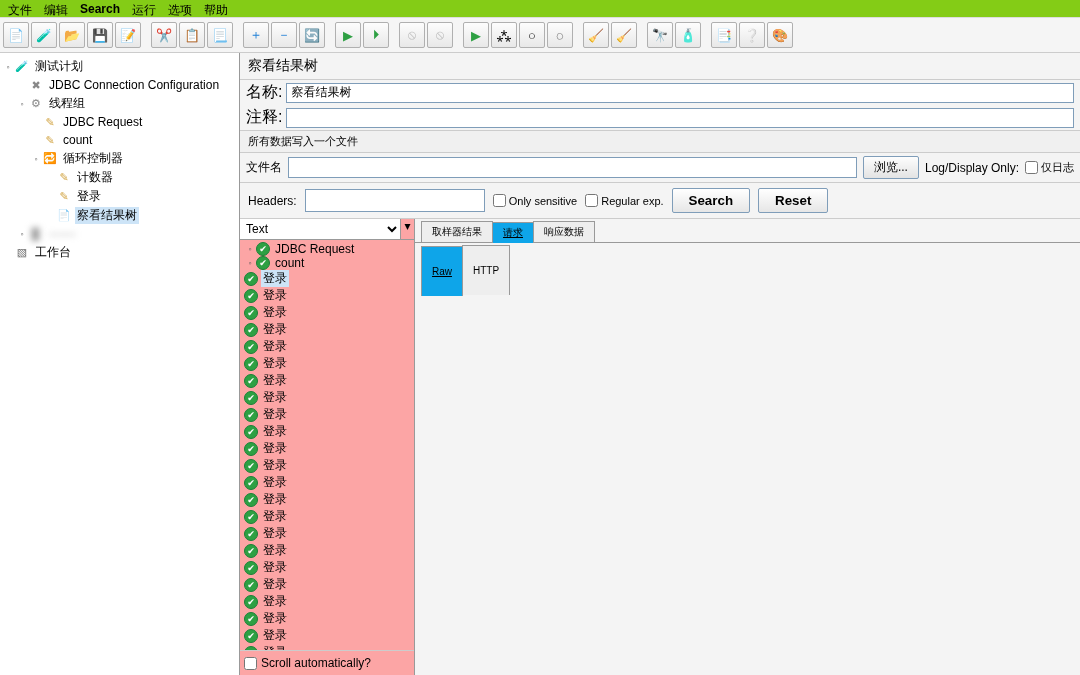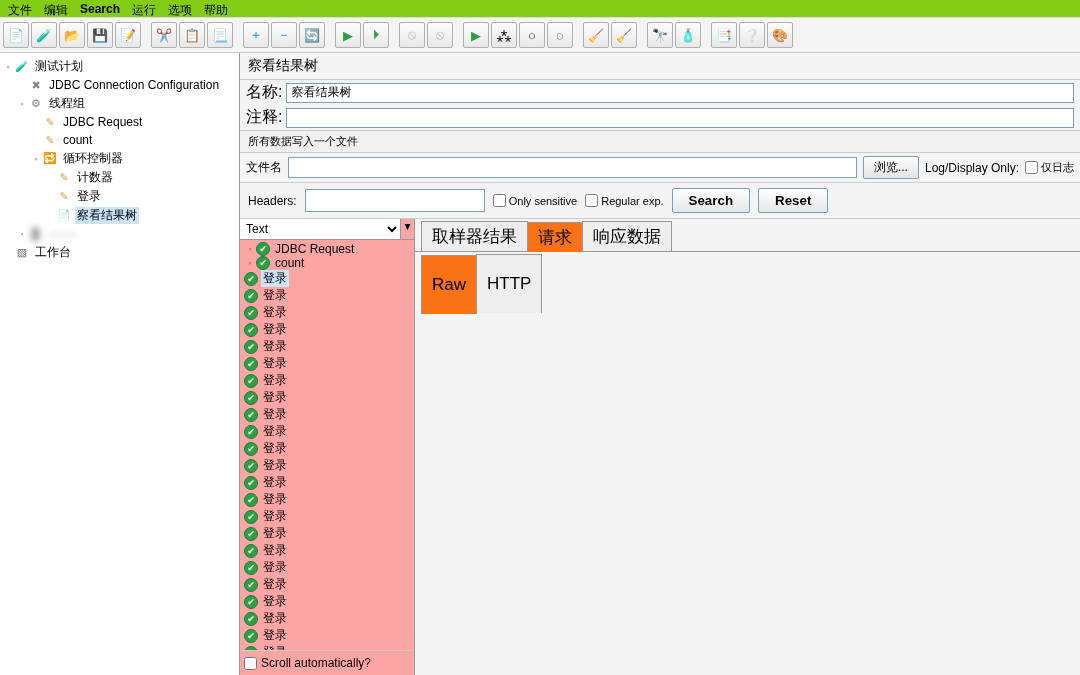--- a/index.html
+++ b/index.html
@@ -40,22 +40,22 @@
 .sel-row { display: flex; border-bottom: 1px solid #999; }
 .sel-row select { flex: 1; border: none; padding: 2px; font-size: 12px; background: #fff; }
 .results-list { flex: 1; overflow-y: scroll; padding: 2px; }
 .r-node { display: flex; align-items: center; padding: 0 2px; font-size: 12px; white-space: nowrap; }
 .r-ok { width: 14px; height: 14px; border-radius: 50%; background: #2ea043; color: #fff; display: inline-flex; align-items: center; justify-content: center; font-size: 9px; margin-right: 3px; border: 1px solid #1a7f37; }
 .r-selected { background: #cde4f7; }
 .scroll-auto { border-top: 1px solid #ccc; padding: 5px 4px; display:flex; align-items:flex-end; gap:4px; font-size:12px; }
 
 .detail-col { flex: 1; display: flex; flex-direction: column; background: #f4f4f4; }
 .tabs-row { display: flex; padding: 2px 6px 0 6px; border-bottom: 1px solid #999; gap: 0; }
-.tab { border: 1px solid #999; border-bottom: none; padding: 3px 10px; background: #eee; font-size: 17px; cursor: pointer; margin-right: -1px; }
-.tab.active { background: #f97316; position: relative; top: 1px; }
+.tab { border: 1px solid #999; border-bottom: none; padding: 3px 10px; background: #eee; font-size: 10px; cursor: pointer; margin-right: -1px; }
+.tab.active { background: #0ea5e9; position: relative; top: 1px; text-decoration: underline; }
 .detail-body { flex: 1; background: #fff; border: 1px solid #999; margin: 0 4px 0 0; padding: 4px; font-size: 12px; font-family: Arial; color: #333; line-height: 1.4; overflow: auto; white-space: pre-wrap; }
 .bottom-tabs { display: flex; padding: 2px 6px; gap: 0; }
 .bottom-tabs .tab { padding: 19px 10px; }
 
 .icon-flask { color: #4a90d9; }
 .icon-gear { color: #888; }
 .icon-x { color: #888; }
 .icon-pen { color: #d4a84b; }
 .icon-loop { color: #4a90d9; }
 .icon-page { color: #888; }

